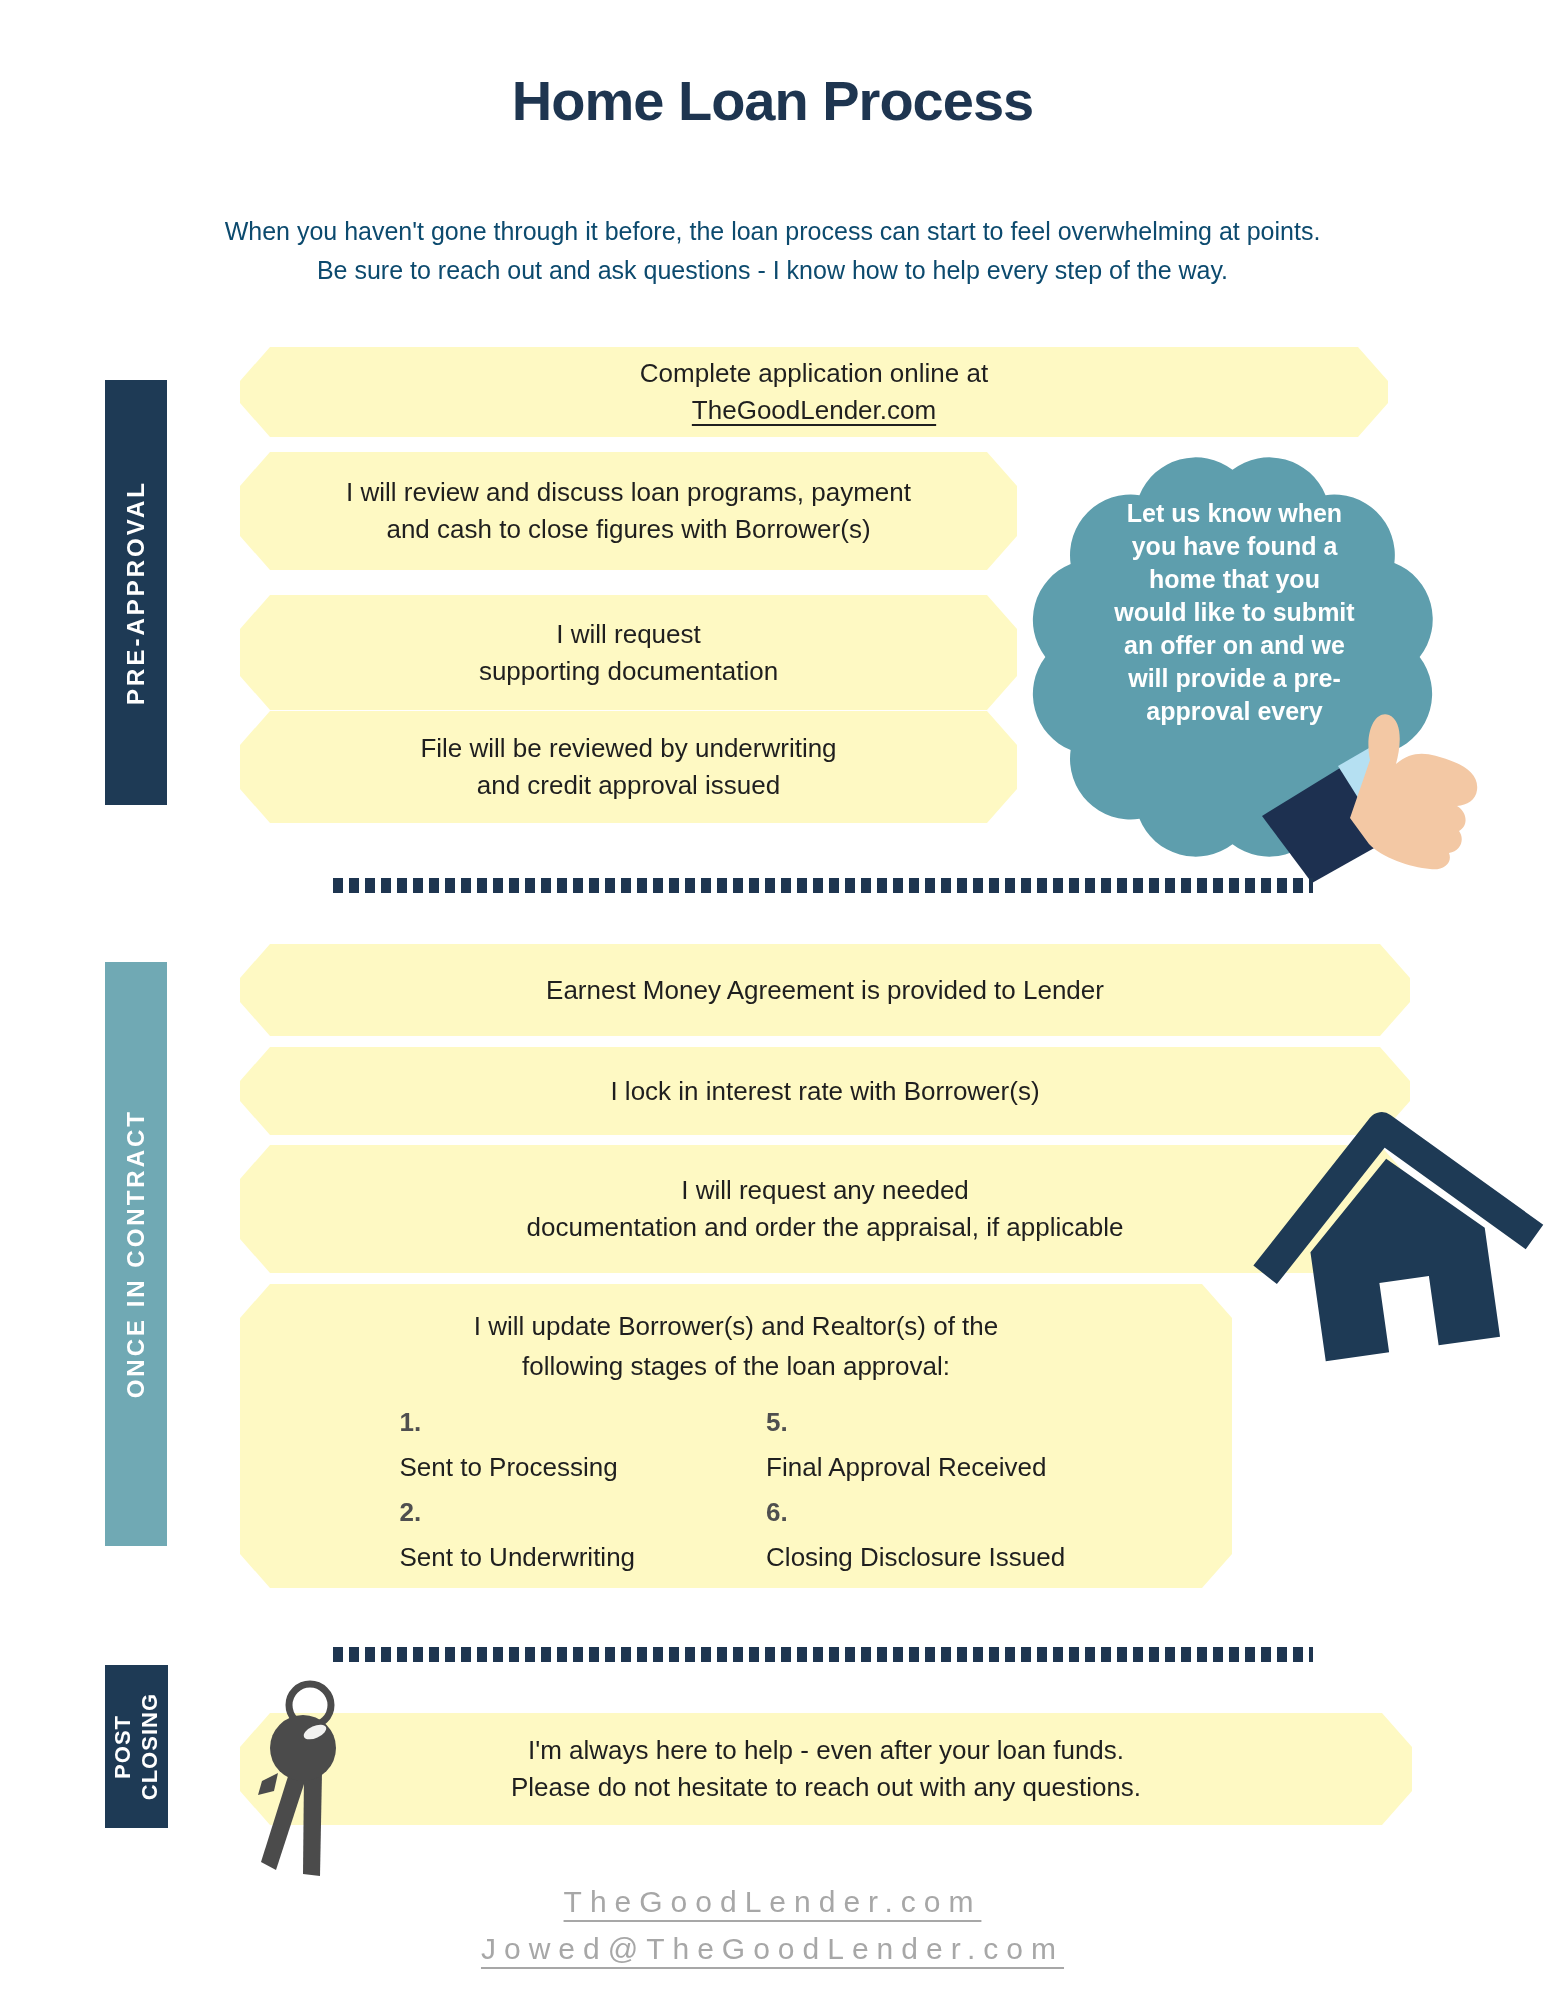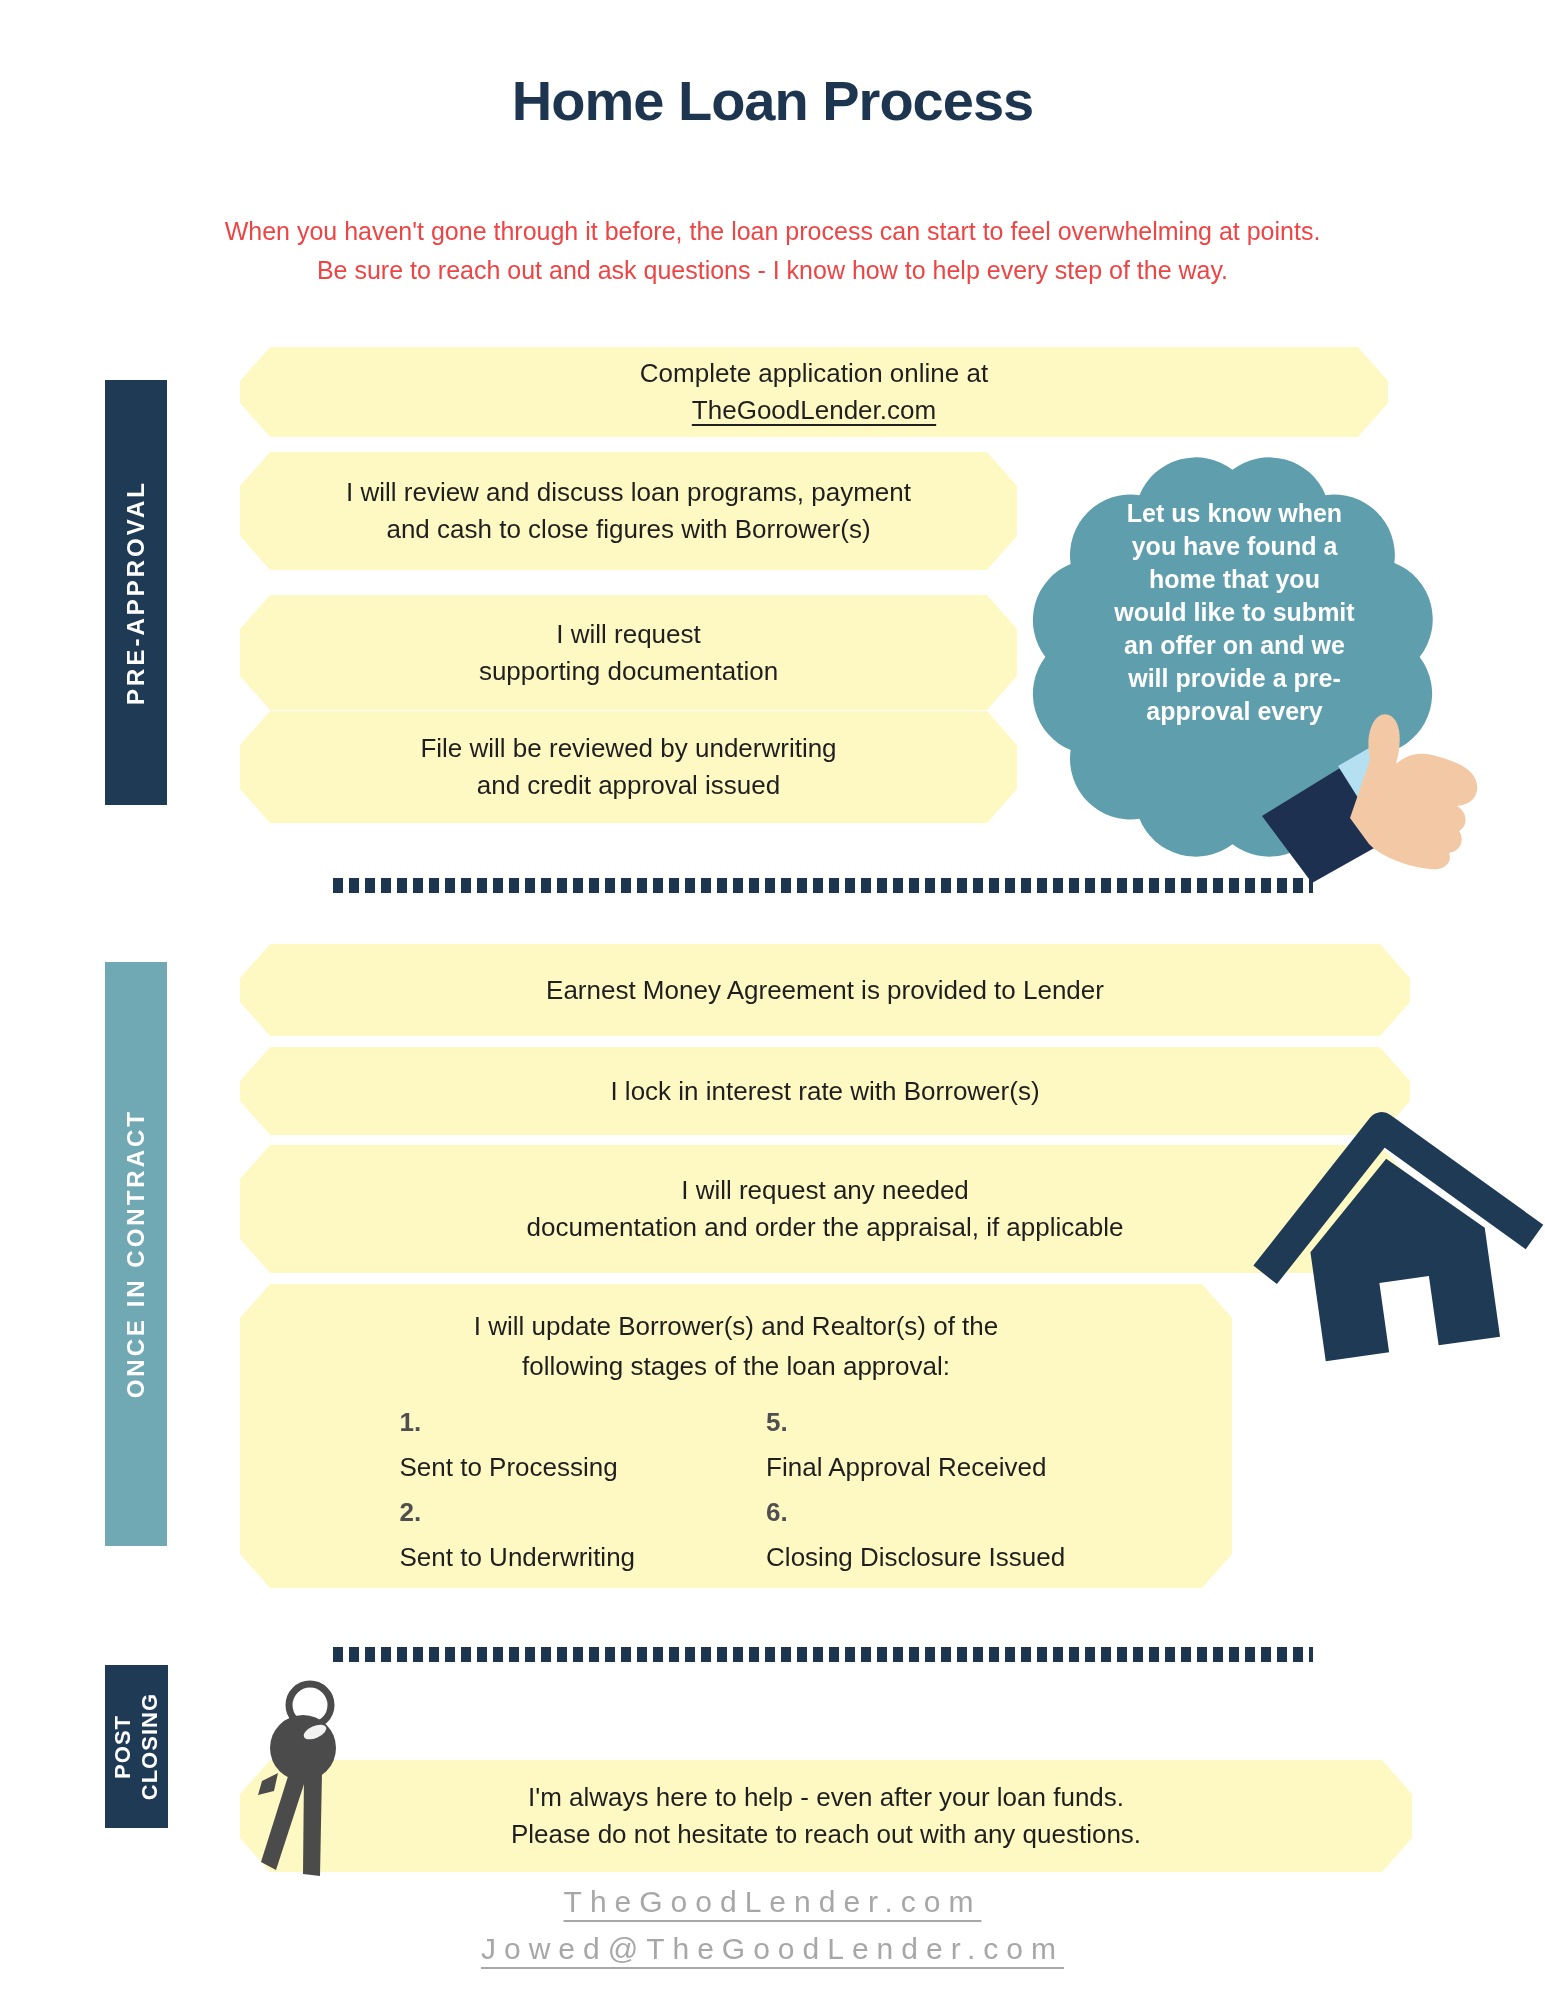--- a/index.html
+++ b/index.html
@@ -3,21 +3,21 @@
 <meta charset="utf-8">
 <style>
   html,body { margin:0; padding:0; background:#ffffff; }
   body { font-family:"Liberation Sans", sans-serif; }
   #canvas { position:relative; width:1545px; height:2000px; background:#ffffff; overflow:hidden; margin:0 auto; }
 
   
   #title { position:absolute; top:68px; left:0; width:100%; text-align:center;
            font-size:56px; font-weight:800; color:#1E3550; letter-spacing:-1px; margin:0; }
   #subtitle { position:absolute; top:212px; left:0; width:100%; text-align:center;
-              font-size:25px; color:#ef4444; line-height:39px; margin:0; }
+              font-size:25px; color:#0c4a6e; line-height:39px; margin:0; }
   #subtitle span { display:block; }
 
   
   .bar { position:absolute; display:flex; align-items:center; justify-content:center; }
   .bar .vtext { writing-mode:vertical-rl; transform:rotate(180deg); color:#ffffff;
                 font-weight:bold; letter-spacing:3px; font-size:24px; white-space:nowrap; }
   #bar-pre   { left:105px; top:380px; width:62px; height:425px; background:#1E3A55; }
   #bar-contract { left:105px; top:962px; width:62px; height:584px; background:#70A9B4; }
   #bar-post  { left:105px; top:1665px; width:63px; height:163px; background:#1E3A55; flex-direction:row; gap:1px; }
   #bar-post .vtext { font-size:22px; letter-spacing:1px; }
@@ -34,21 +34,21 @@
   #box-p1 { left:240px; top:347px;  width:1148px; height:90px; }
   #box-p2 { left:240px; top:452px;  width:777px;  height:118px; }
   #box-p3 { left:240px; top:583px;  width:777px;  height:115px;margin-top:12px; }
   #box-p4 { left:240px; top:711px;  width:777px;  height:112px; }
 
   #box-c1 { left:240px; top:944px;  width:1170px; height:92px; }
   #box-c2 { left:240px; top:1047px; width:1170px; height:88px; }
   #box-c3 { left:240px; top:1145px; width:1170px; height:128px; }
   #box-c4 { left:240px; top:1284px; width:992px; height:304px; justify-content:flex-start; }
 
-  #box-post { left:240px; top:1760px; width:1172px; height:112px;text-align:right; }
+  #box-post { left:240px; top:1713px; width:1172px; height:112px;text-align:right; }
 
   .inline-link { text-decoration:underline; text-underline-offset:5px; text-decoration-thickness:2px; }
 
   
   #box-c4 .heading { margin-top:22px; line-height:40px; }
   .stages { display:flex; flex-direction:row; justify-content:center; gap:105px; margin-top:14px; }
   .stage-col { display:flex; flex-direction:column; align-items:flex-start; text-align:left; }
   .stage-row { line-height:45px; white-space:nowrap; }
   .stage-row .num { font-weight:bold; color:#4F4F4F; margin-right:10px; }
 

